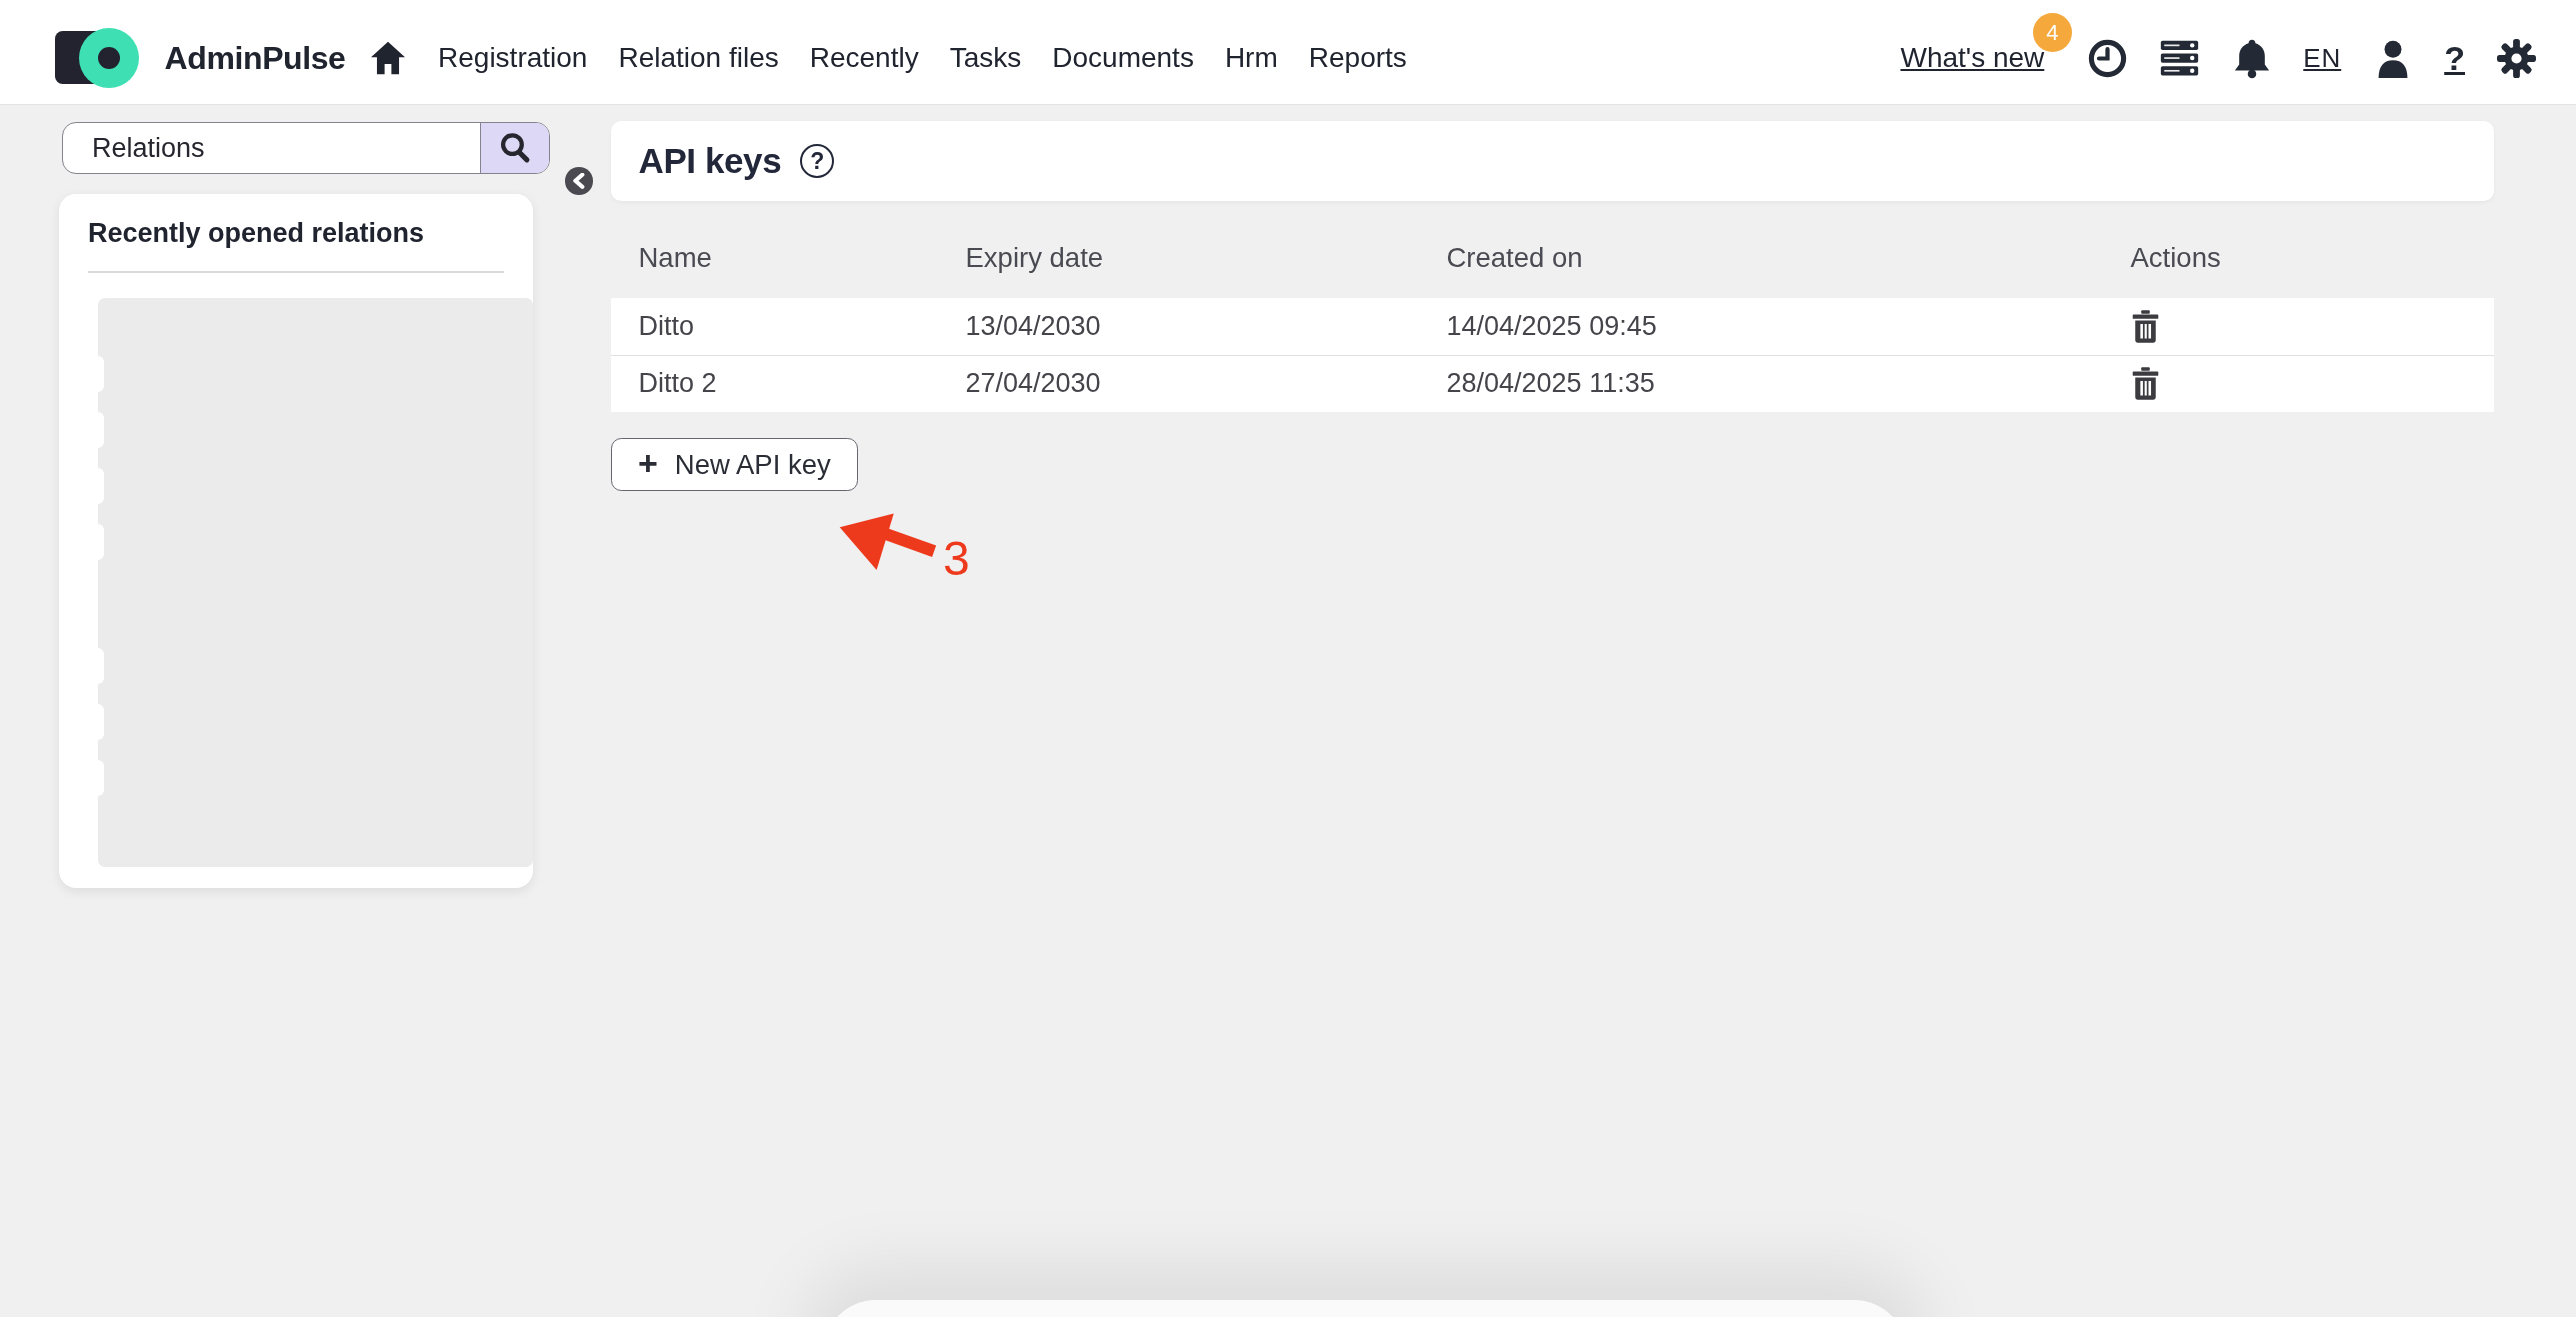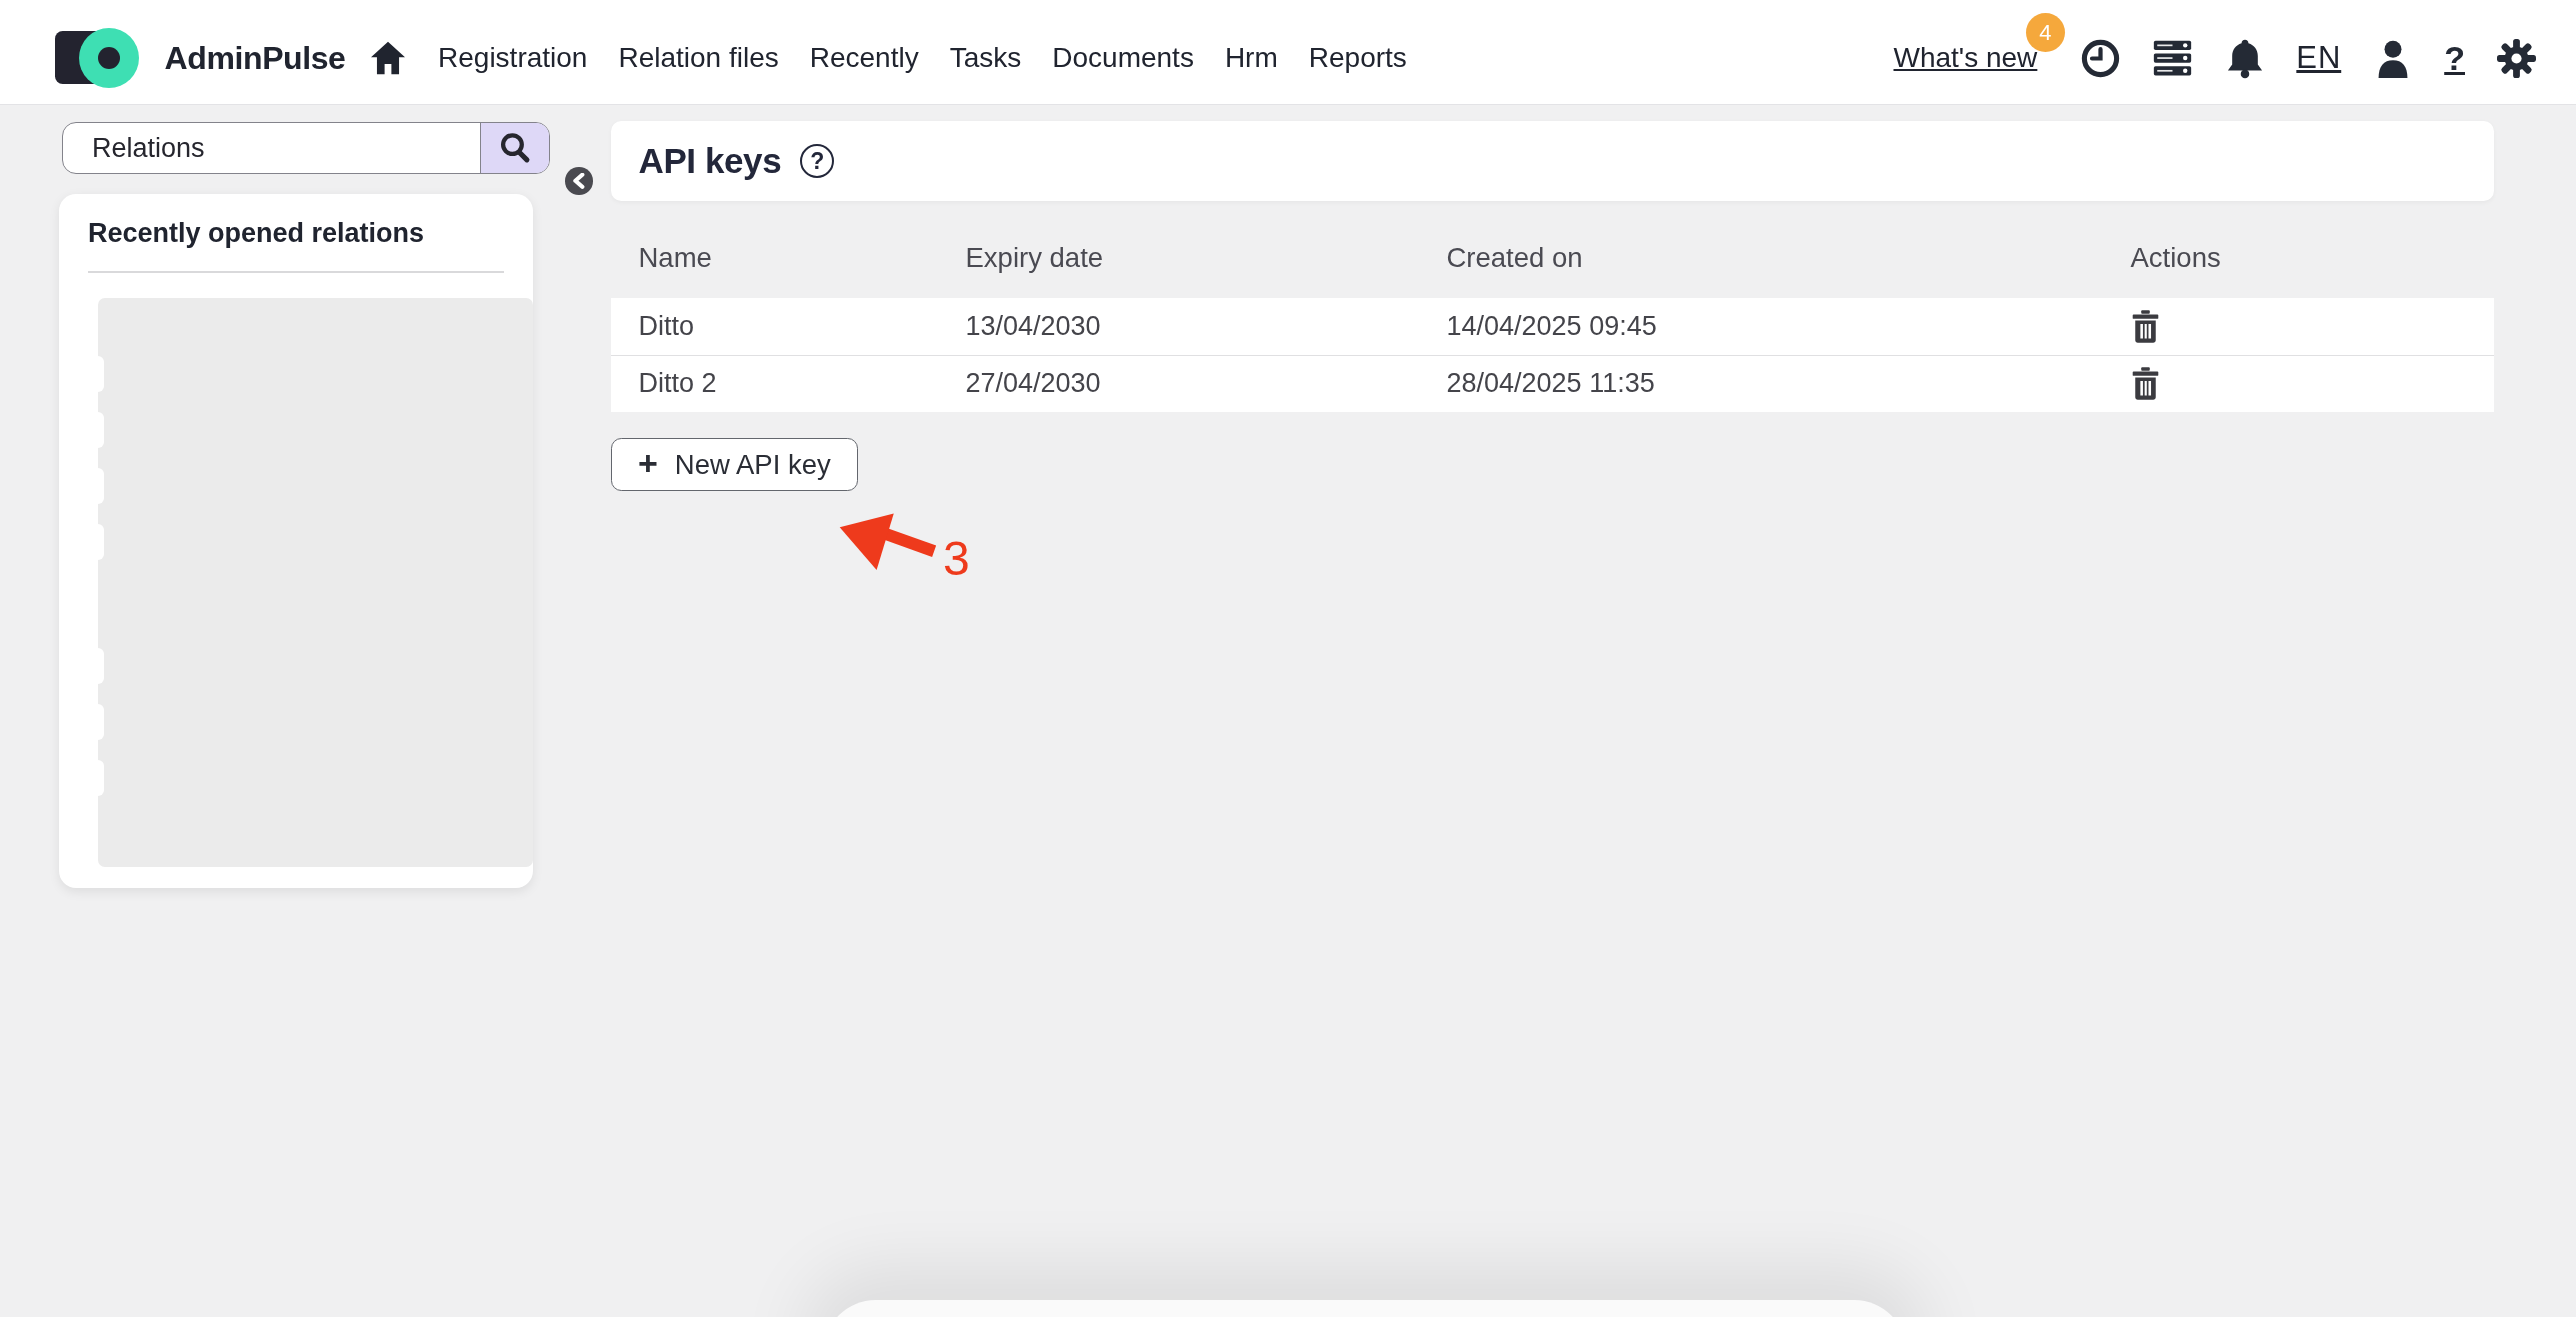--- a/index.html
+++ b/index.html
@@ -33,21 +33,21 @@
   }
   .nav-right { display:flex; align-items:center; gap:31px;text-decoration:underline; }
   .whats-new { position:relative; font-size:28px; color:#20242f; cursor:pointer; margin-right:12px; }
   .nav-badge {
     position:absolute; top:-29px; right:-27.5px;
     min-width:39px; height:39px; border-radius:50%;
     background:#f5a83c; color:#ffffff; font-size:22px;
     display:flex; align-items:center; justify-content:center;
   }
   .icon-btn { display:flex; align-items:center; justify-content:center; width:41px; height:41px; cursor:pointer; }
-  .lang-btn { font-size:31px; font-weight:300; color:#20242f; cursor:pointer; letter-spacing:0.9px; }
+  .lang-btn { font-size:26px; font-weight:300; color:#20242f; cursor:pointer; letter-spacing:0.9px; }
   .help-btn { font-size:34px; font-weight:700; color:#242a35; cursor:pointer; }
   
   .search-bar {
     position:absolute; left:62px; top:122px; width:488px; height:52px;
     background:#ffffff; border:1.7px solid #83838b; border-radius:14px;
     display:flex; overflow:hidden; z-index:2;
   }
   .search-input {
     flex:1; border:none; outline:none; font-family:"Liberation Sans",sans-serif;
     font-size:27px; color:#26262e; padding:0 0 0 29px; background:transparent;

